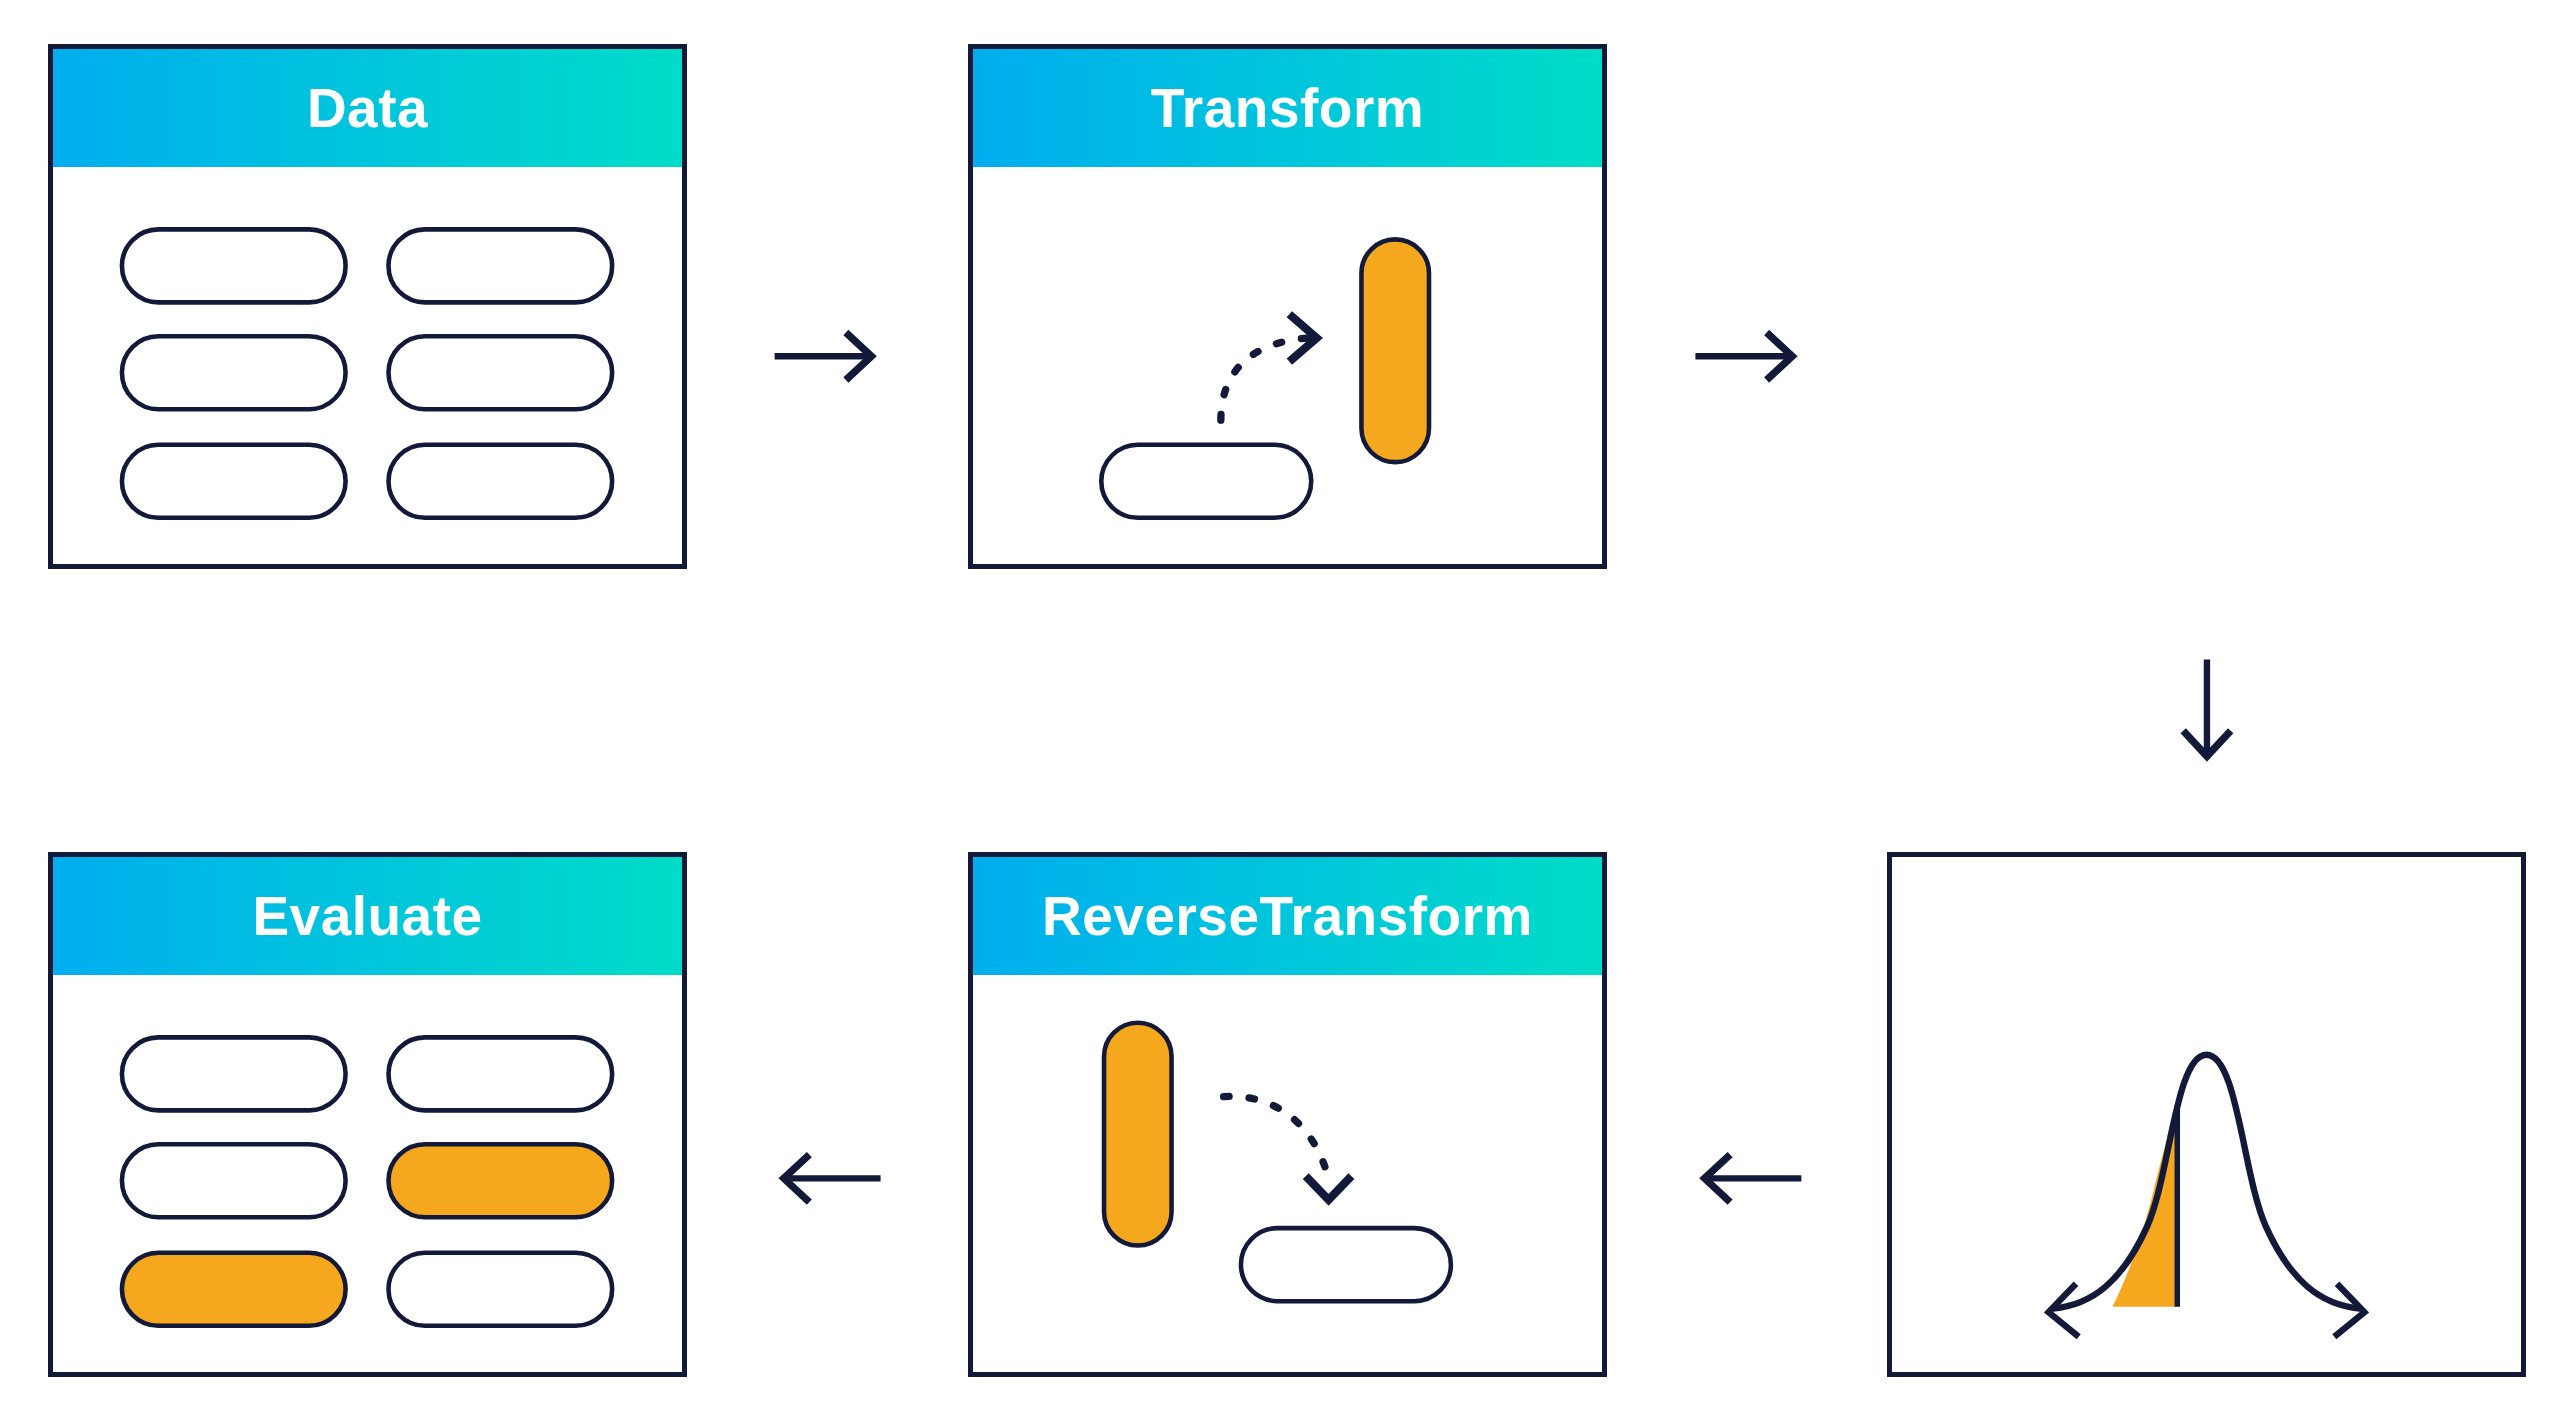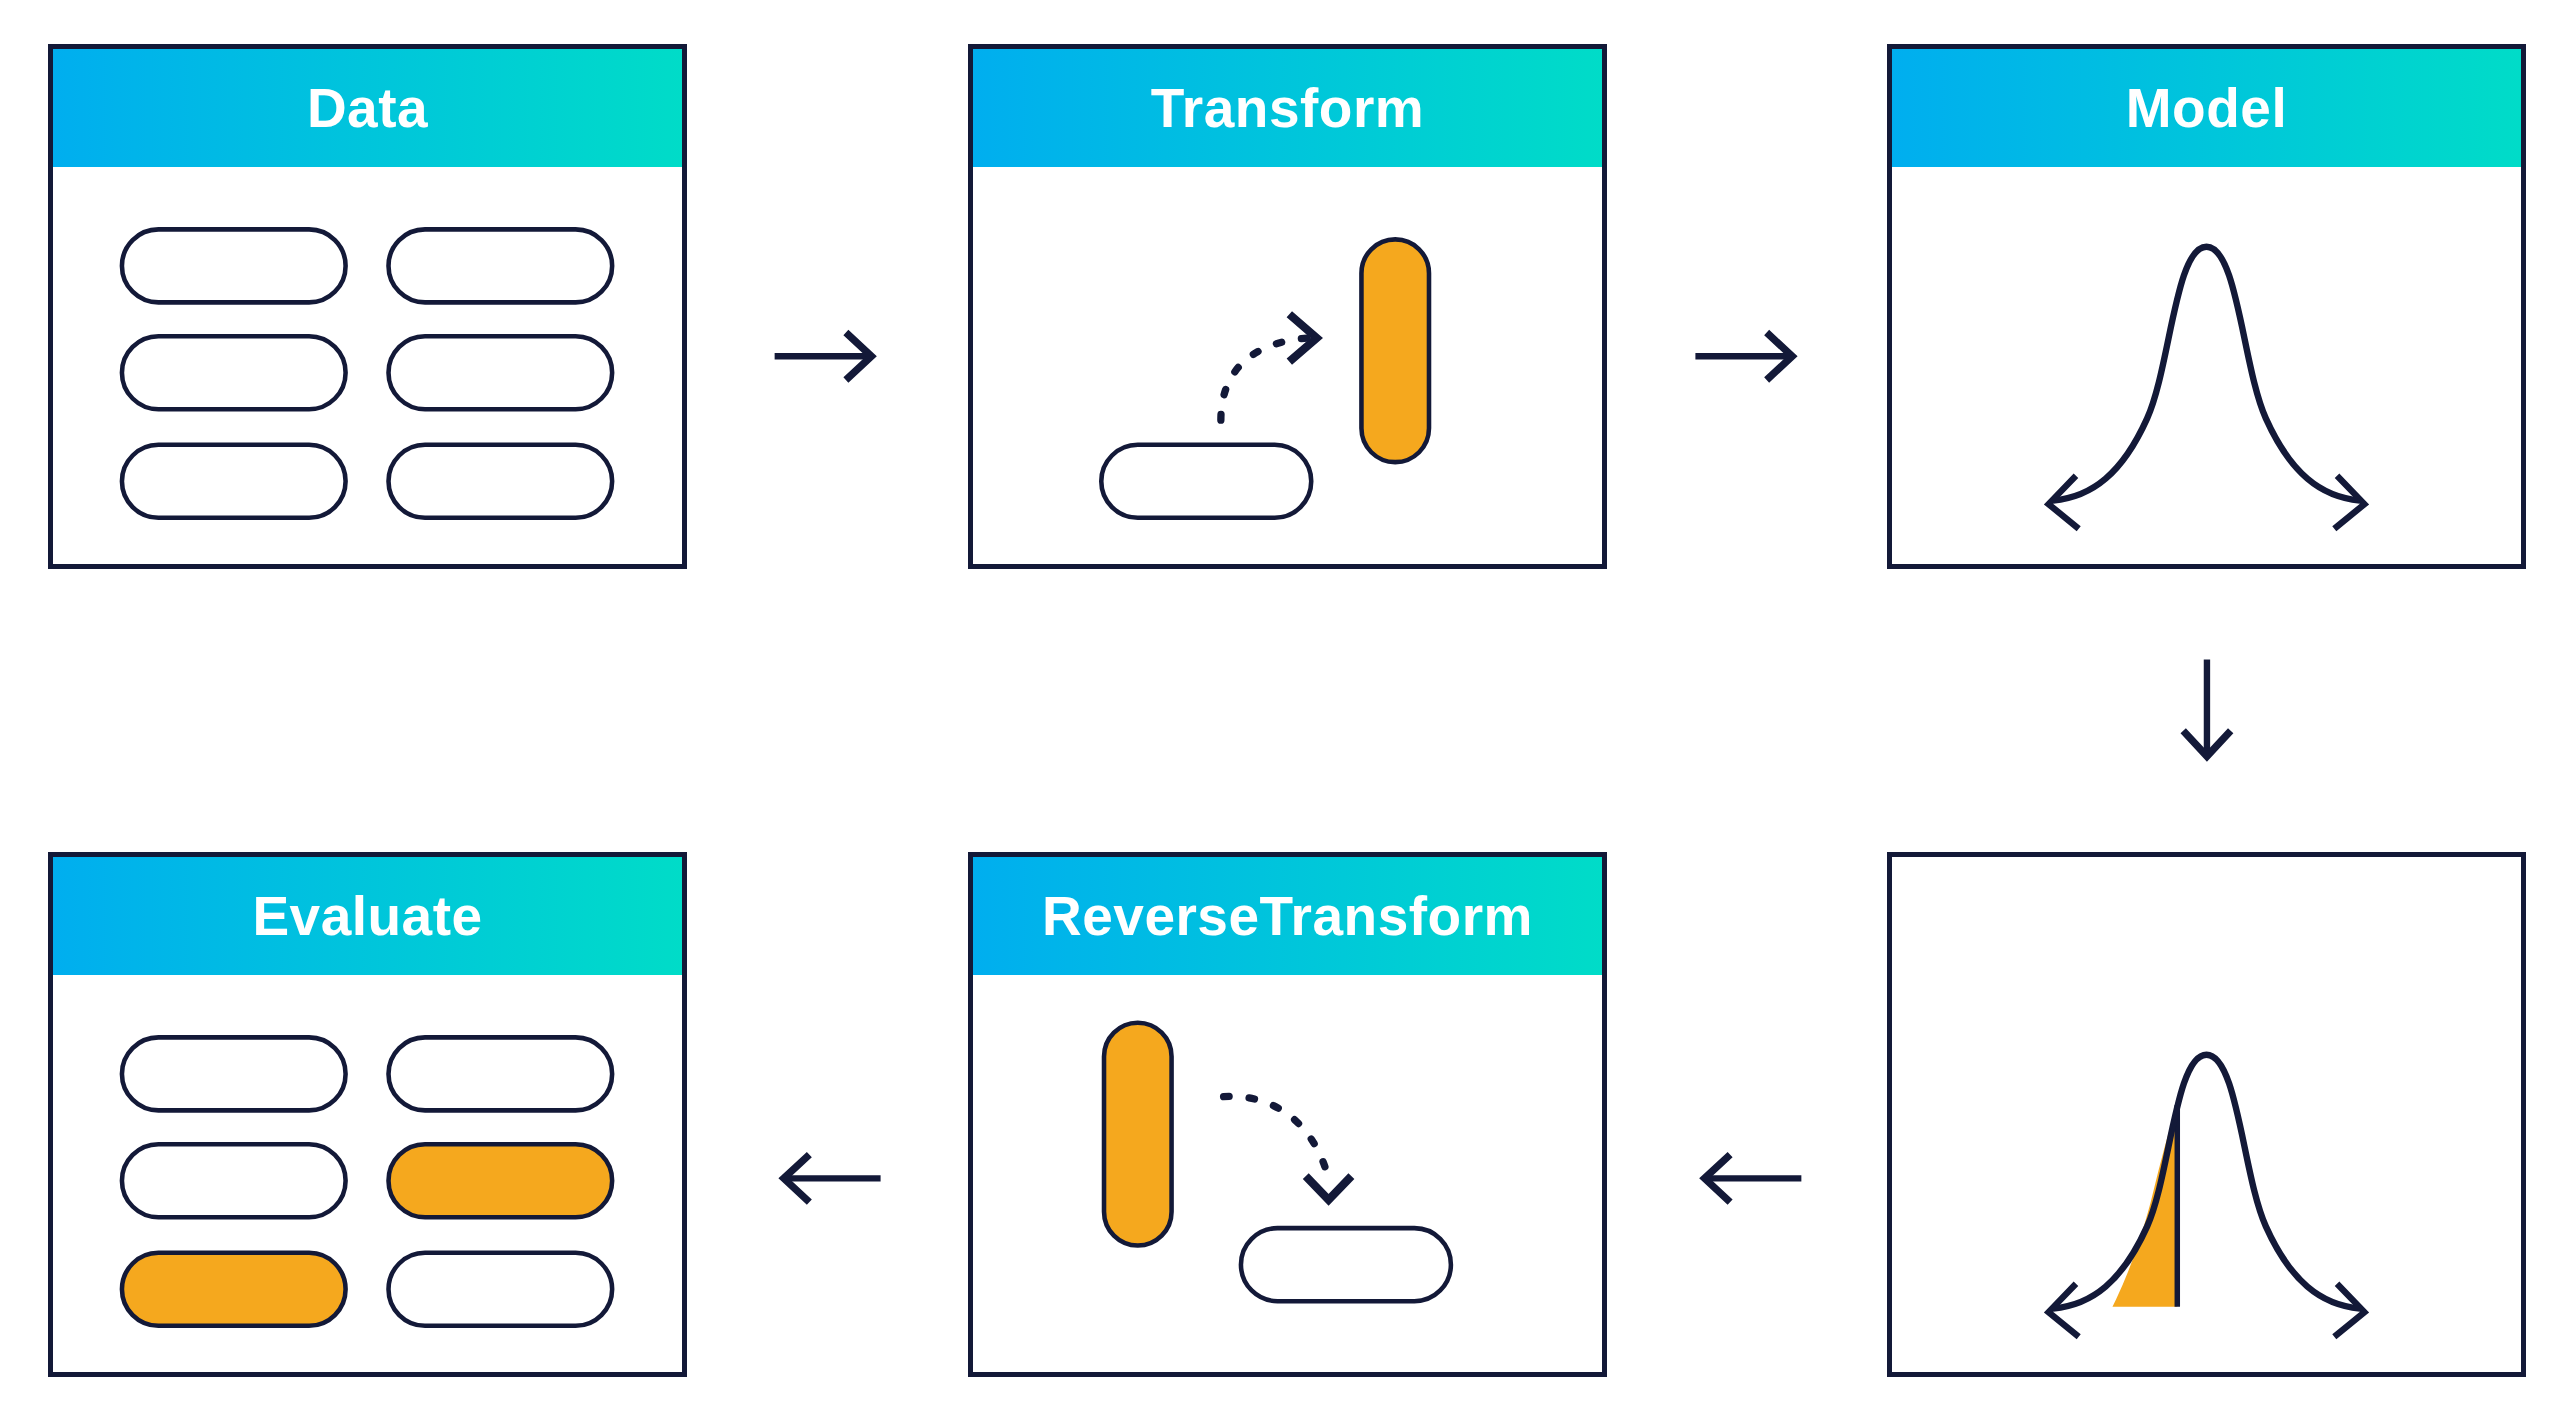--- a/index.html
+++ b/index.html
@@ -76,30 +76,20 @@
       <span class="box-title">Transform</span>
     </div>
     <svg class="content" viewBox="0 0 700 575" aria-hidden="true">
       <rect x="146" y="439" width="230" height="80" rx="40" fill="#FFFFFF" stroke="#131938" stroke-width="5"></rect>
       <rect x="431" y="214" width="74" height="244" rx="37" fill="#F5A81E" stroke="#131938" stroke-width="5"></rect>
       <path d="M 277 412 C 277 357 312 326 374 322" fill="none" stroke="#131938" stroke-width="8" stroke-linecap="round" stroke-dasharray="6 22"></path>
       <polyline points="352,296 382,322 352,348" fill="none" stroke="#131938" stroke-width="9"></polyline>
     </svg>
   </div>
 
-  <div class="box" id="box-model">
-    <div class="box-header">
-      <span class="box-title">Model</span>
-    </div>
-    <svg class="content" viewBox="0 0 700 575" aria-hidden="true">
-      <path d="M 182 500 C 225 496 258 470 285 410 C 310 355 316 222 350 222 C 384 222 390 355 415 410 C 442 470 475 496 518 500" fill="none" stroke="#131938" stroke-width="7"></path>
-      <polyline points="207,473 177,504 210,531" fill="none" stroke="#131938" stroke-width="7"></polyline>
-      <polyline points="493,473 523,504 490,531" fill="none" stroke="#131938" stroke-width="7"></polyline>
-    </svg>
-  </div>
 
   <div class="box" id="box-reverse-transform">
     <div class="box-header">
       <span class="box-title">ReverseTransform</span>
     </div>
     <svg class="content" viewBox="0 0 700 575" aria-hidden="true">
       <rect x="149" y="187" width="74" height="244" rx="37" fill="#F5A81E" stroke="#131938" stroke-width="5"></rect>
       <rect x="299" y="412" width="230" height="80" rx="40" fill="#FFFFFF" stroke="#131938" stroke-width="5"></rect>
       <path d="M 280 268 C 338 264 380 300 395 358" fill="none" stroke="#131938" stroke-width="8" stroke-linecap="round" stroke-dasharray="6 22"></path>
       <polyline points="370,355 395,381 420,355" fill="none" stroke="#131938" stroke-width="9"></polyline>

